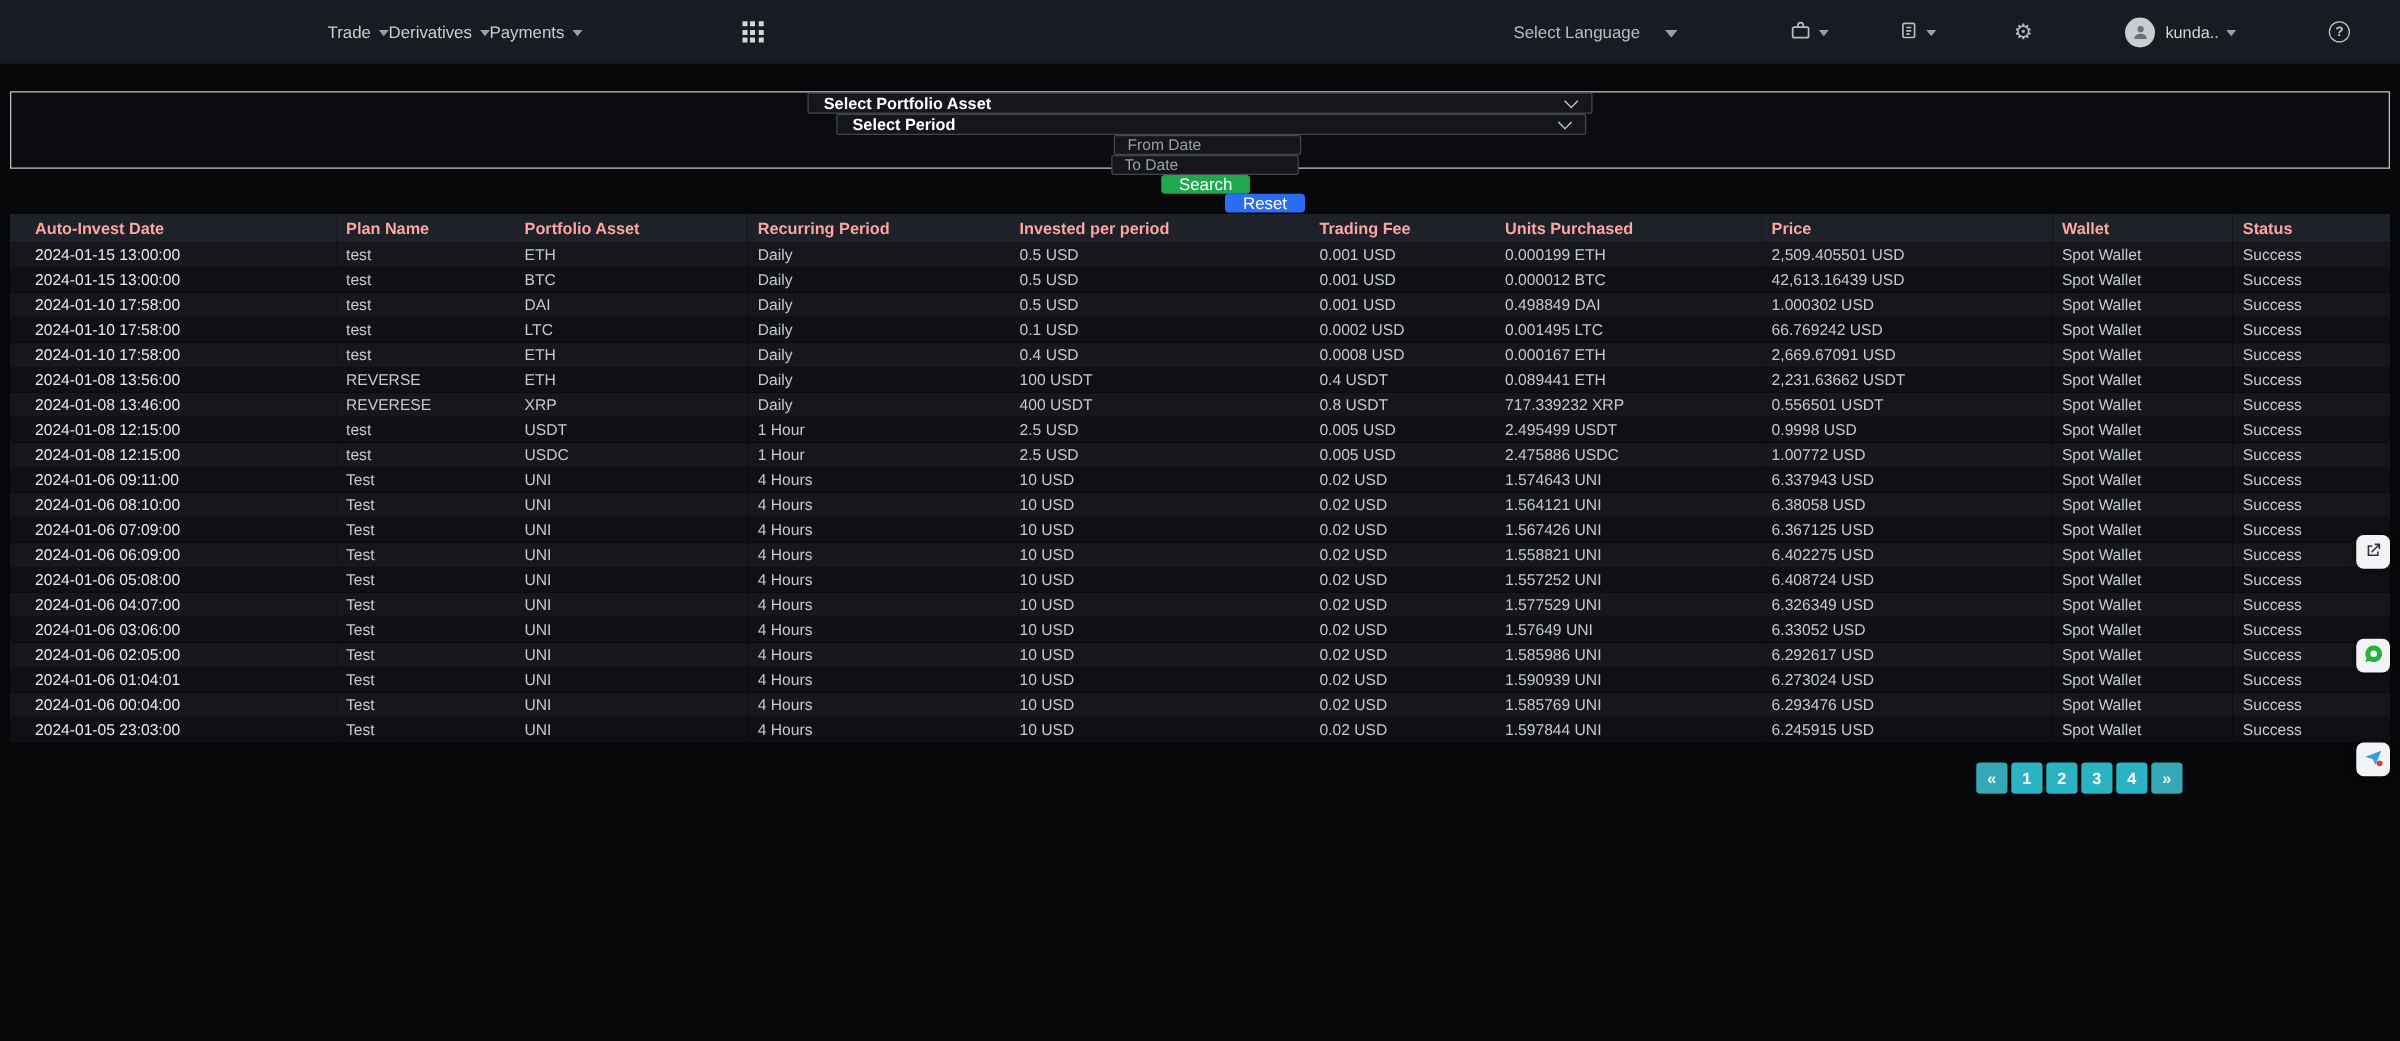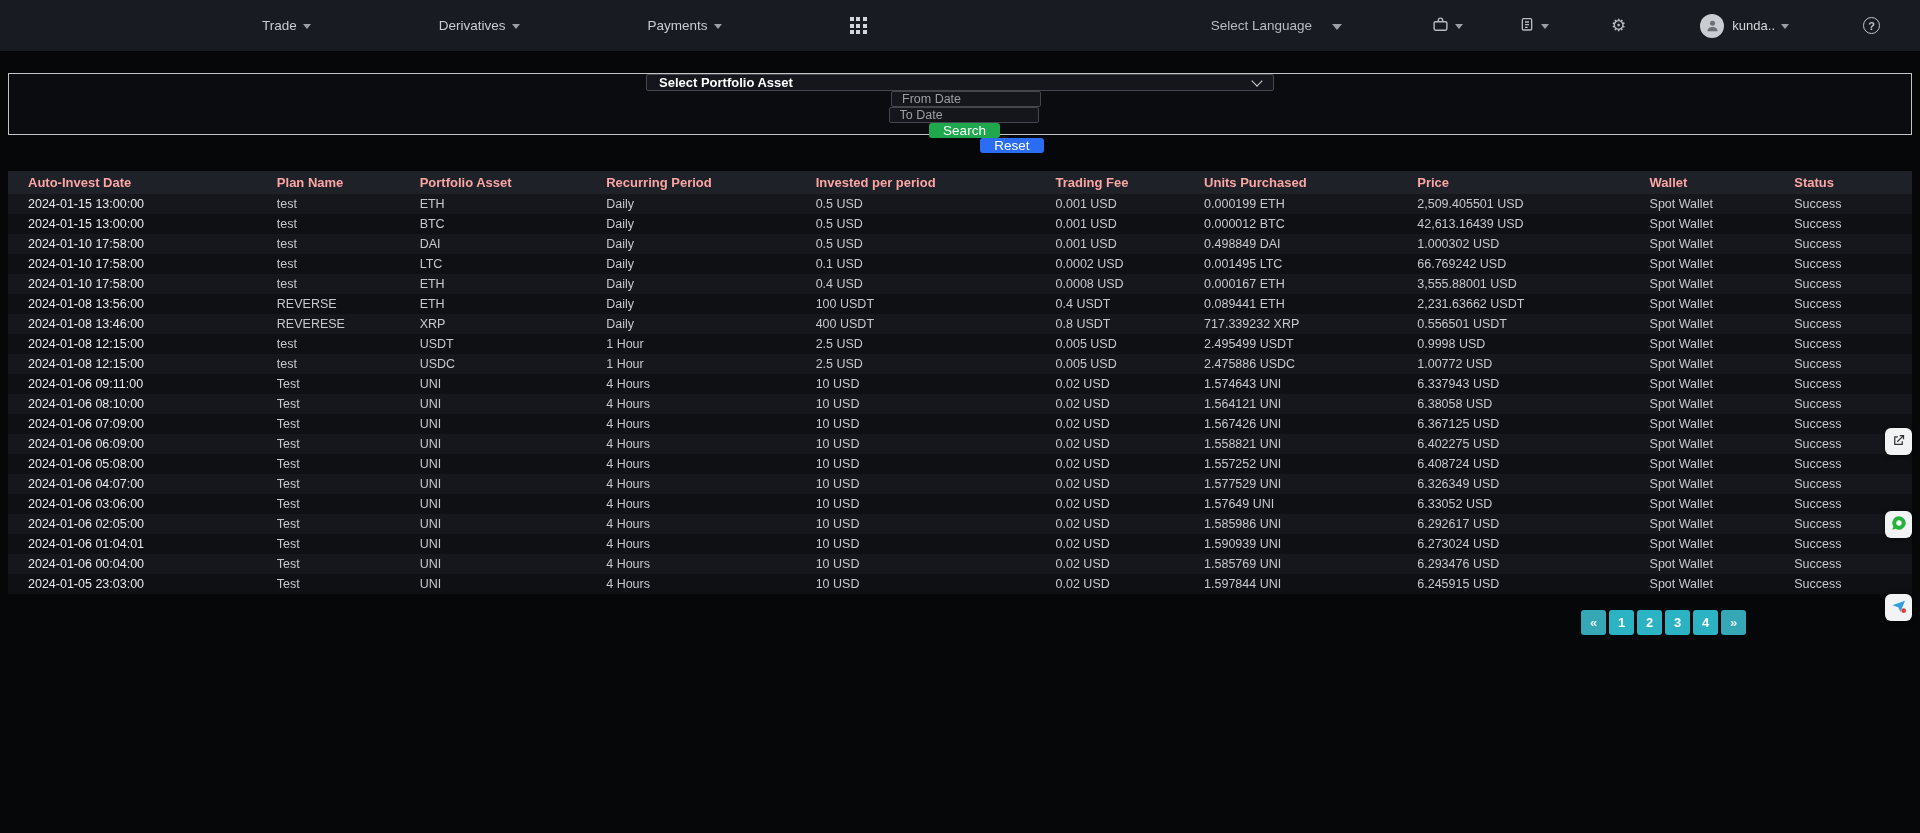--- a/index.html
+++ b/index.html
@@ -8,21 +8,21 @@
     width:1920px; height:833px; overflow:hidden; position:relative;
     background:var(--page-bg,#060709);
     font-family:"Liberation Sans", sans-serif;
   }
 
   
   .navbar {
     height:51px; background:var(--navbar-bg,#181b21);
     display:flex; align-items:center; color:#c9ccd1; font-size:13.5px;
   }
-  .main-nav { display:flex; gap:128px; margin-left:262px; align-items:center; }
+  .main-nav { display:flex; margin-left:262px; align-items:center; }
   .nav-item { display:flex; align-items:center; cursor:pointer; white-space:nowrap; }
   .caret {
     display:inline-block; margin-left:6px; margin-top:2px;
     border-left:4px solid transparent; border-right:4px solid transparent;
     border-top:5px solid #9aa0a6;
   }
   .apps-grid { margin-left:128px; display:grid; grid-template-columns:repeat(3,4px); gap:2.5px; cursor:pointer; }
   .apps-grid i { width:4px; height:4px; background:#d2d5da; display:block; }
 
   .nav-right { margin-left:auto; display:flex; align-items:center; margin-right:40px; }
@@ -190,20 +190,24 @@
     </div>
   </div>
 </header>
 
 <section class="filter-panel">
   <div class="select sel-asset">
     <span>Select Portfolio Asset</span>
     <span class="chev"></span>
   </div>
 
+  <div class="select sel-period">
+    <span>Select Period</span>
+    <span class="chev"></span>
+  </div>
 
   <input class="date-input" value="" placeholder="From Date" style="">
   <input class="date-input" value="" placeholder="To Date" style="">
 
   <button class="btn btn-search">Search</button>
   <button class="btn btn-reset">Reset</button>
 </section>
 
 <main class="table-wrap">
   <table>
@@ -283,21 +287,21 @@
           <td>Success</td>
         </tr>
         <tr>
           <td>2024-01-10 17:58:00</td>
           <td>test</td>
           <td>ETH</td>
           <td>Daily</td>
           <td>0.4 USD</td>
           <td>0.0008 USD</td>
           <td>0.000167 ETH</td>
-          <td>3,555.88001 USD</td>
+          <td>2,669.67091 USD</td>
           <td>Spot Wallet</td>
           <td>Success</td>
         </tr>
         <tr>
           <td>2024-01-08 13:56:00</td>
           <td>REVERSE</td>
           <td>ETH</td>
           <td>Daily</td>
           <td>100 USDT</td>
           <td>0.4 USDT</td>

